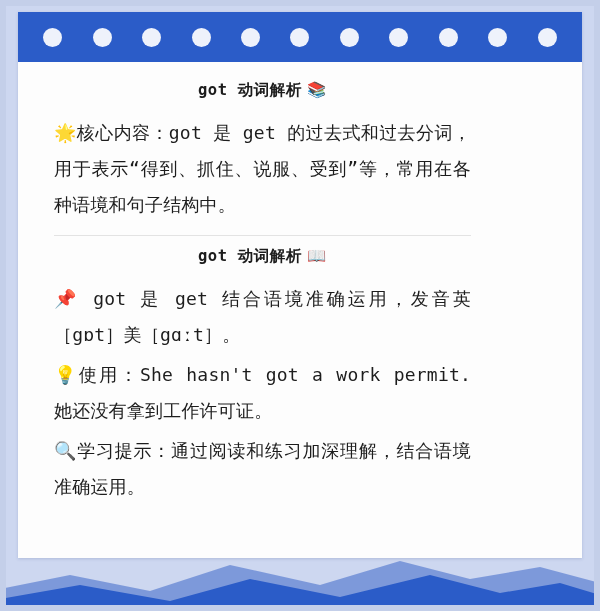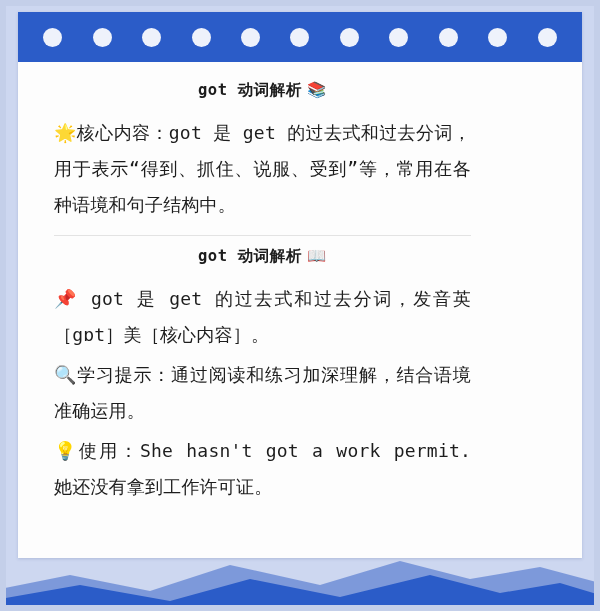--- a/index.html
+++ b/index.html
@@ -148,27 +148,27 @@
 
     <p class="para"><span class="emoji">🌟</span><span>核心内容：got 是 get 的过去式和过去分词，用于表示“得到、抓住、说服、受到”等，常用在各种语境和句子结构中。</span></p>
 
     <hr class="divider">
 
     <div class="title-row sec2">
       <span class="title">got 动词解析</span>
       <span class="title emoji">📖</span>
     </div>
 
-    <p class="para"><span class="emoji">📌</span> <span>got 是 get 的过去式和过去分词，发音英［gɒt］美［核心内容］。</span></p>
+    <p class="para"><span class="emoji">📌</span> <span>got 是 get 结合语境准确运用，发音英［gɒt］美［gɑːt］。</span></p>
 
 
 
+    <p class="para"><span class="emoji">💡</span><span>使用：She hasn't got a work permit. 她还没有拿到工作许可证。</span></p>
+
     <p class="para"><span class="emoji">🔍</span><span>学习提示：通过阅读和练习加深理解，结合语境准确运用。</span></p>
-
-    <p class="para"><span class="emoji">💡</span><span>使用：She hasn't got a work permit. 她还没有拿到工作许可证。</span></p>
 
   </div>
 
   <svg id="mountains" viewBox="0 0 600 66" preserveAspectRatio="none">
     <path d="M0,66 L0,44 L70,30 L150,46 L230,20 L320,40 L400,16 L470,34 L540,22 L600,38 L600,66 Z" fill="#3d66c9" opacity="0.55"></path>
     <path d="M0,66 L0,54 L80,40 L170,56 L250,34 L340,52 L430,30 L500,48 L560,38 L600,50 L600,66 Z" fill="#2b5cc8"></path>
   </svg>
 
   <div id="frame-edge"></div>
 </div>

